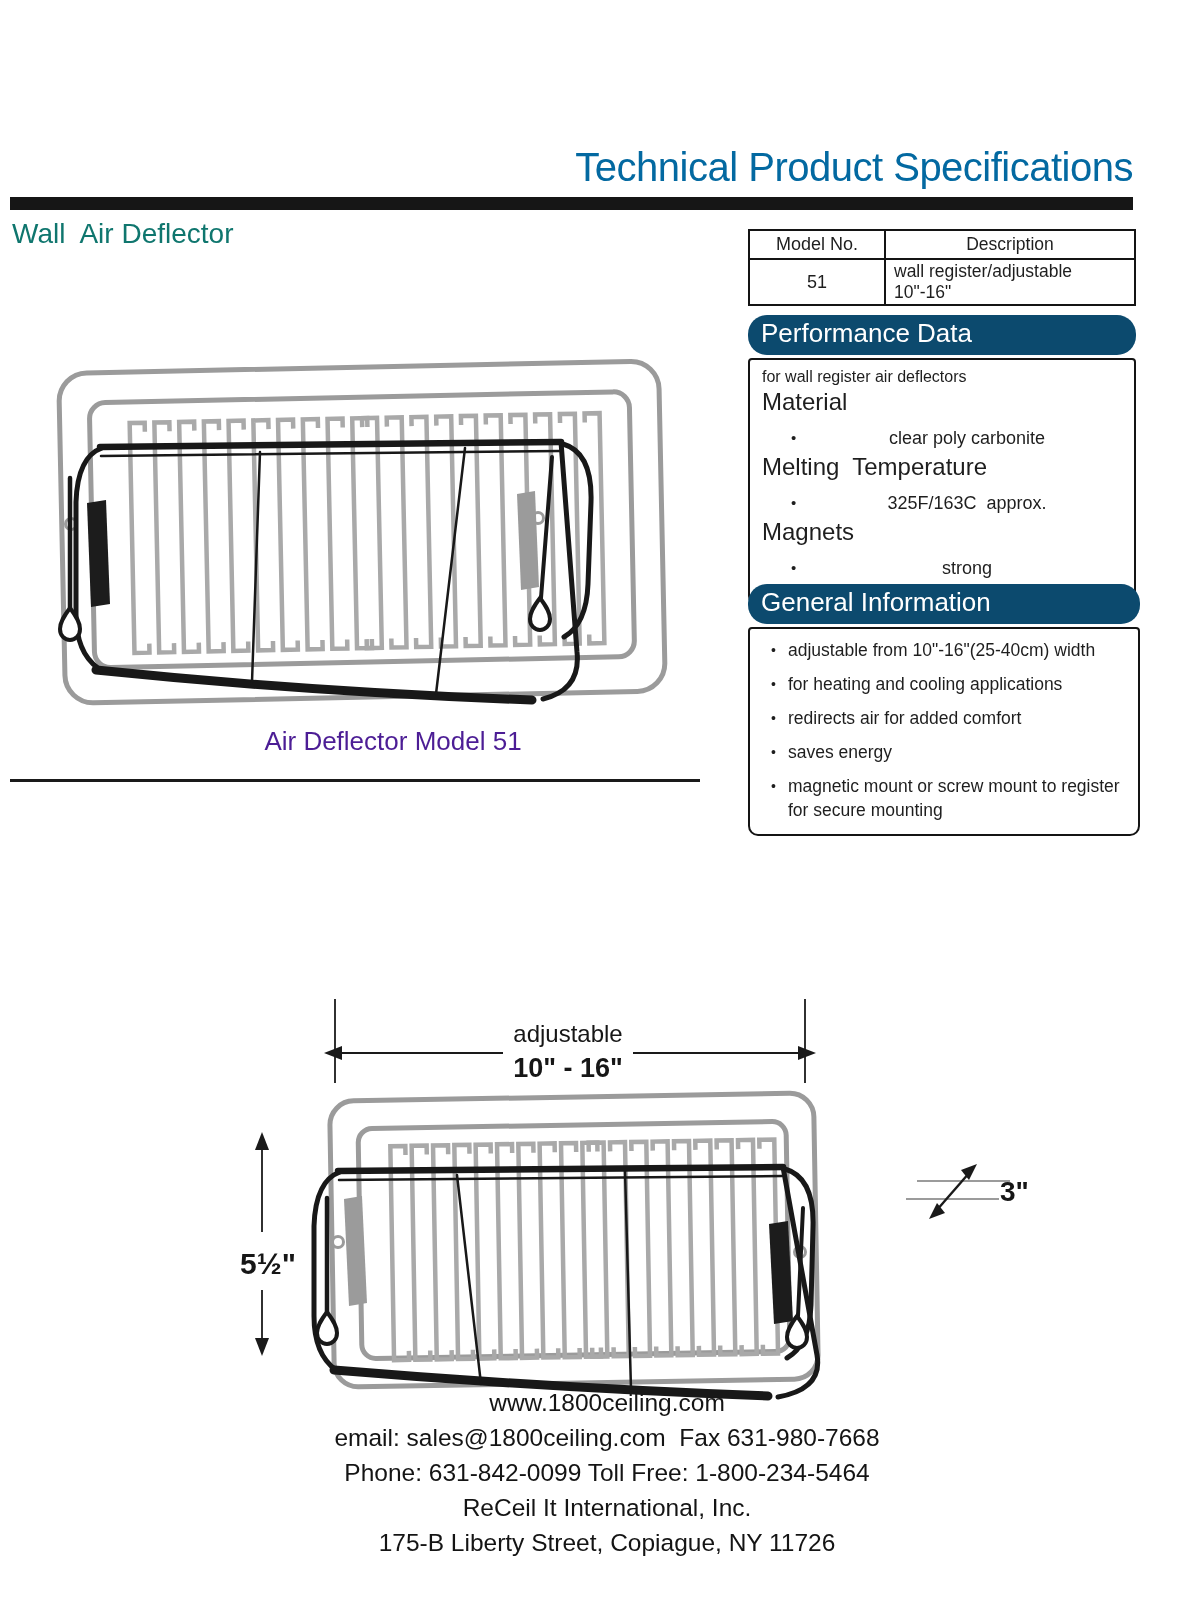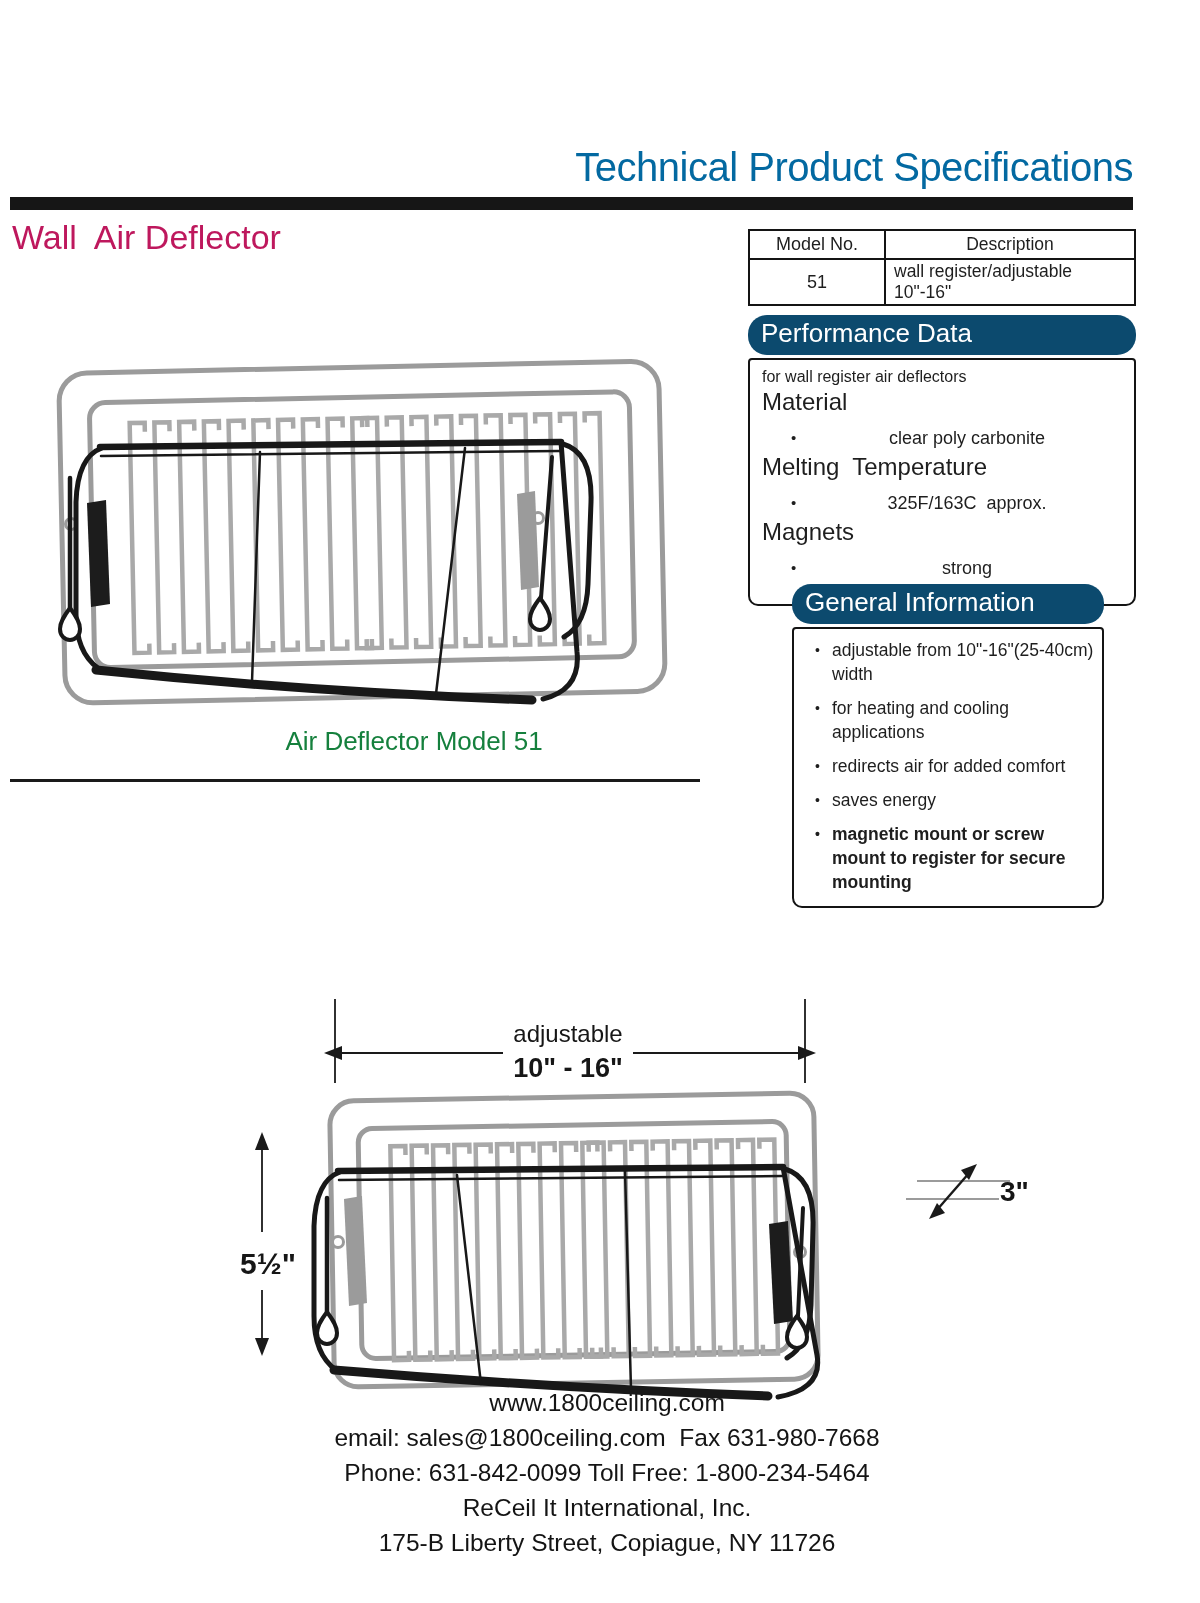--- a/index.html
+++ b/index.html
@@ -3,51 +3,51 @@
 <meta charset="utf-8">
 <style>
   html,body{margin:0;padding:0;background:#fff;}
   body{font-family:"Liberation Sans",sans-serif;color:#1e1e1e;}
   .page{position:relative;width:1200px;height:1603px;background:#fff;overflow:hidden;}
   .abs{position:absolute;}
   .pre{white-space:pre-wrap;}
 
   .title{top:145px;right:67px;font-size:40px;color:#0369a1;letter-spacing:-0.5px;}
   .rule{top:197px;left:10px;width:1123px;height:13px;background:#161616;}
-  .product{top:218px;left:12px;font-size:34px;color:#be185d;text-align:right;}
+  .product{top:218px;left:12px;font-size:28px;color:#0f766e;text-align:right;}
 
   .model-table{top:229px;left:748px;width:388px;border-collapse:collapse;font-size:18px;border-radius:20px;}
   .model-table th,.model-table td{border:2.5px solid #141414;padding:1px 8px;background:#fff;}
   .model-table th{font-weight:400;height:25px;text-align:center;}
   .model-table td{height:30px;}
   .model-table .c-model{width:118px;text-align:center;}
   .model-table .c-desc{text-align:left;font-size:17.5px;}
 
   .panel-head{background:#0c4a6e;color:#fff;border-radius:19px;font-size:26px;
               padding:3px 13px 6px;position:relative;z-index:2;}
   .panel-body{border:2.5px solid #141414;border-radius:4px 4px 10px 10px;margin-top:3px;background:#fff;}
 
   .perf{top:315px;left:748px;width:388px;}
   .perf .panel-body{padding:6px 8px 21px 10px;min-height:184px;}
   .perf-sub{font-size:16px;margin:2px 0 2px 2px;}
   .spec-label{font-size:24px;margin:2px 0 1px 2px;}
   .spec-bullet{position:relative;font-size:18px;padding-left:48px;margin:12px 0 4px;text-align:center;}
   .spec-bullet::before{content:"•";position:absolute;left:31px;top:1px;font-size:15px;}
 
-  .gen{top:584px;left:792px;width:312px;}
+  .gen{top:584px;left:748px;width:392px;}
   .gen .panel-body{padding:9px 8px 10px 8px;}
   .gen-bullet{position:relative;font-size:17.5px;line-height:24px;padding-left:30px;margin:0 0 10px;}
-  .gen-bullet:last-child{margin-bottom:2px;font-weight:bold;}
+  .gen-bullet:last-child{margin-bottom:2px;}
   .gen-bullet::before{content:"•";position:absolute;left:13px;top:0;font-size:14px;}
 
   .note{top:812px;left:750px;font-size:21.5px;line-height:26px;}
   .note .in1{padding-left:65px;}
   .note .in2{padding-left:70px;}
 
-  .caption{top:726px;left:93px;width:642px;text-align:center;font-size:26px;color:#15803d;}
+  .caption{top:726px;left:72px;width:642px;text-align:center;font-size:26px;color:#4c1d95;}
   .divider{top:779px;left:10px;width:690px;height:2.5px;background:#1a1a1a;}
 
   .footer{top:1385px;left:7px;width:1200px;text-align:center;font-size:24.5px;line-height:35px;color:#141414;}
 
   svg text{fill:#161616;}
 </style>
 </head>
 <body>
 
 <div class="page">

